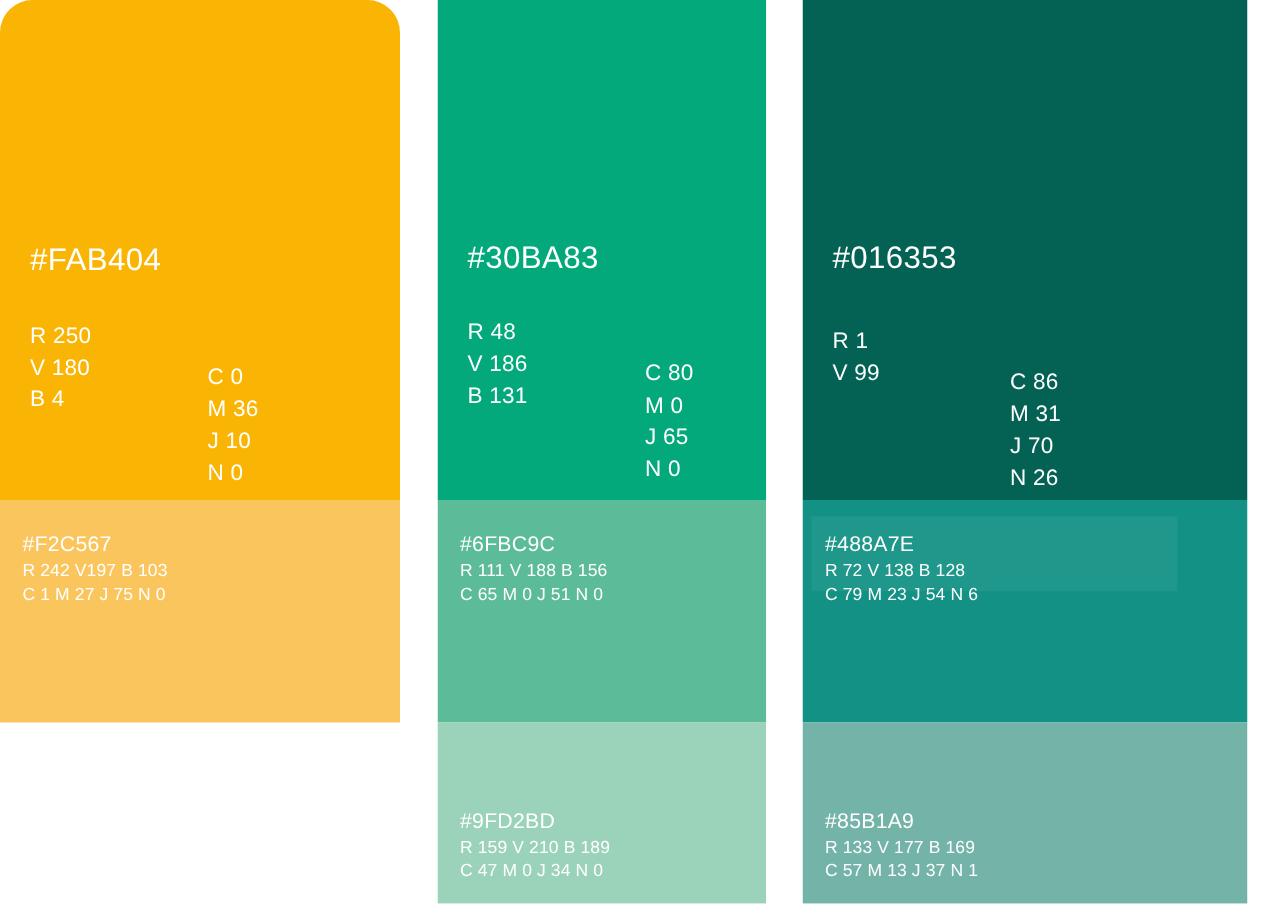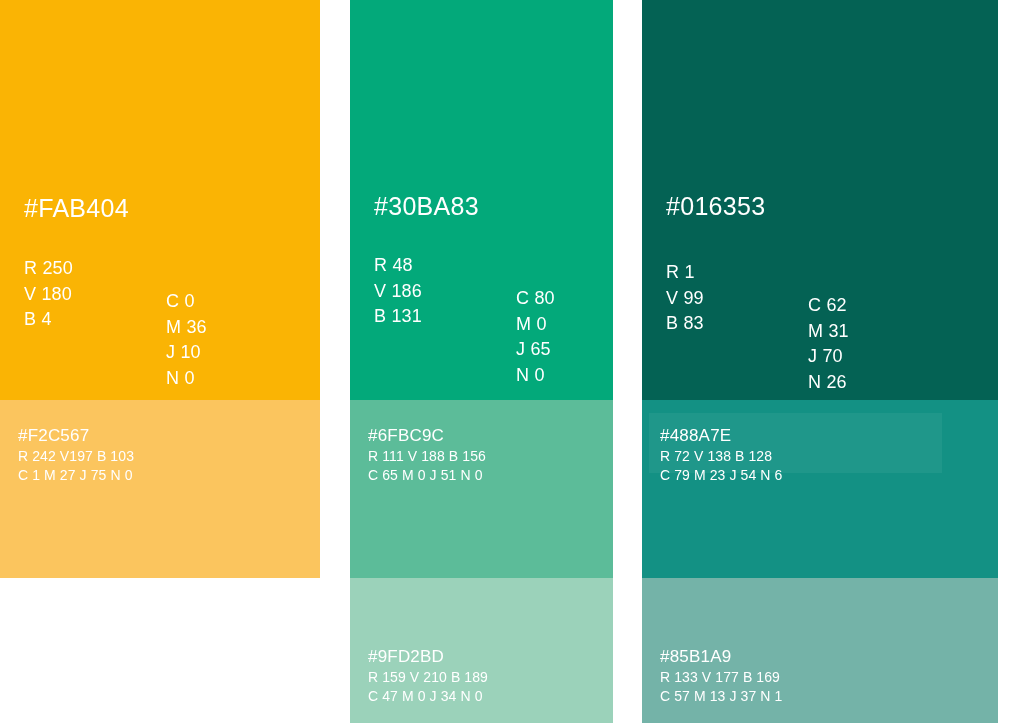--- a/index.html
+++ b/index.html
@@ -26,21 +26,21 @@
 
   .column {
     position: relative;
     display: flex;
     flex-direction: column;
     align-items: stretch;
     height: 100%;
     overflow: hidden;
   }
 
-  .col-1 { width: 320px; }
+  .col-1 { width: 320px; border-radius: 26px; }
   .gutter { width: 30px; background: #ffffff; flex: 0 0 30px; }
   .col-2 { width: 263px; }
   .gutter-2 { width: 29px; background: #ffffff; flex: 0 0 29px; }
   .col-3 { width: 356px; }
 
   
   .swatch-primary {
     flex: 0 0 400px;
     position: relative;
     box-sizing: border-box;
@@ -198,24 +198,23 @@
   <div class="gutter gutter-2"></div>
 
   <div class="column col-3">
 
     <div class="swatch-primary" style="background-color: rgb(4, 98, 84);">
       <div class="primary-hex">#016353</div>
       <div class="primary-values">
         <div class="vcol">
           <div class="vrow">R 1</div>
           <div class="vrow">V 99</div>
-          <div class="vrow">B 83</div>
         </div>
         <div class="vcol cmyk">
-          <div class="vrow">C 62</div>
+          <div class="vrow">C 86</div>
           <div class="vrow">M 31</div>
           <div class="vrow">J 70</div>
           <div class="vrow">N 26</div>
         </div>
       </div>
     </div>
 
     <div class="swatch-tint tint-mid" style="background-color: rgb(19, 145, 132);">
       <div class="tint-overlay"></div>
       <div class="tint-block">

